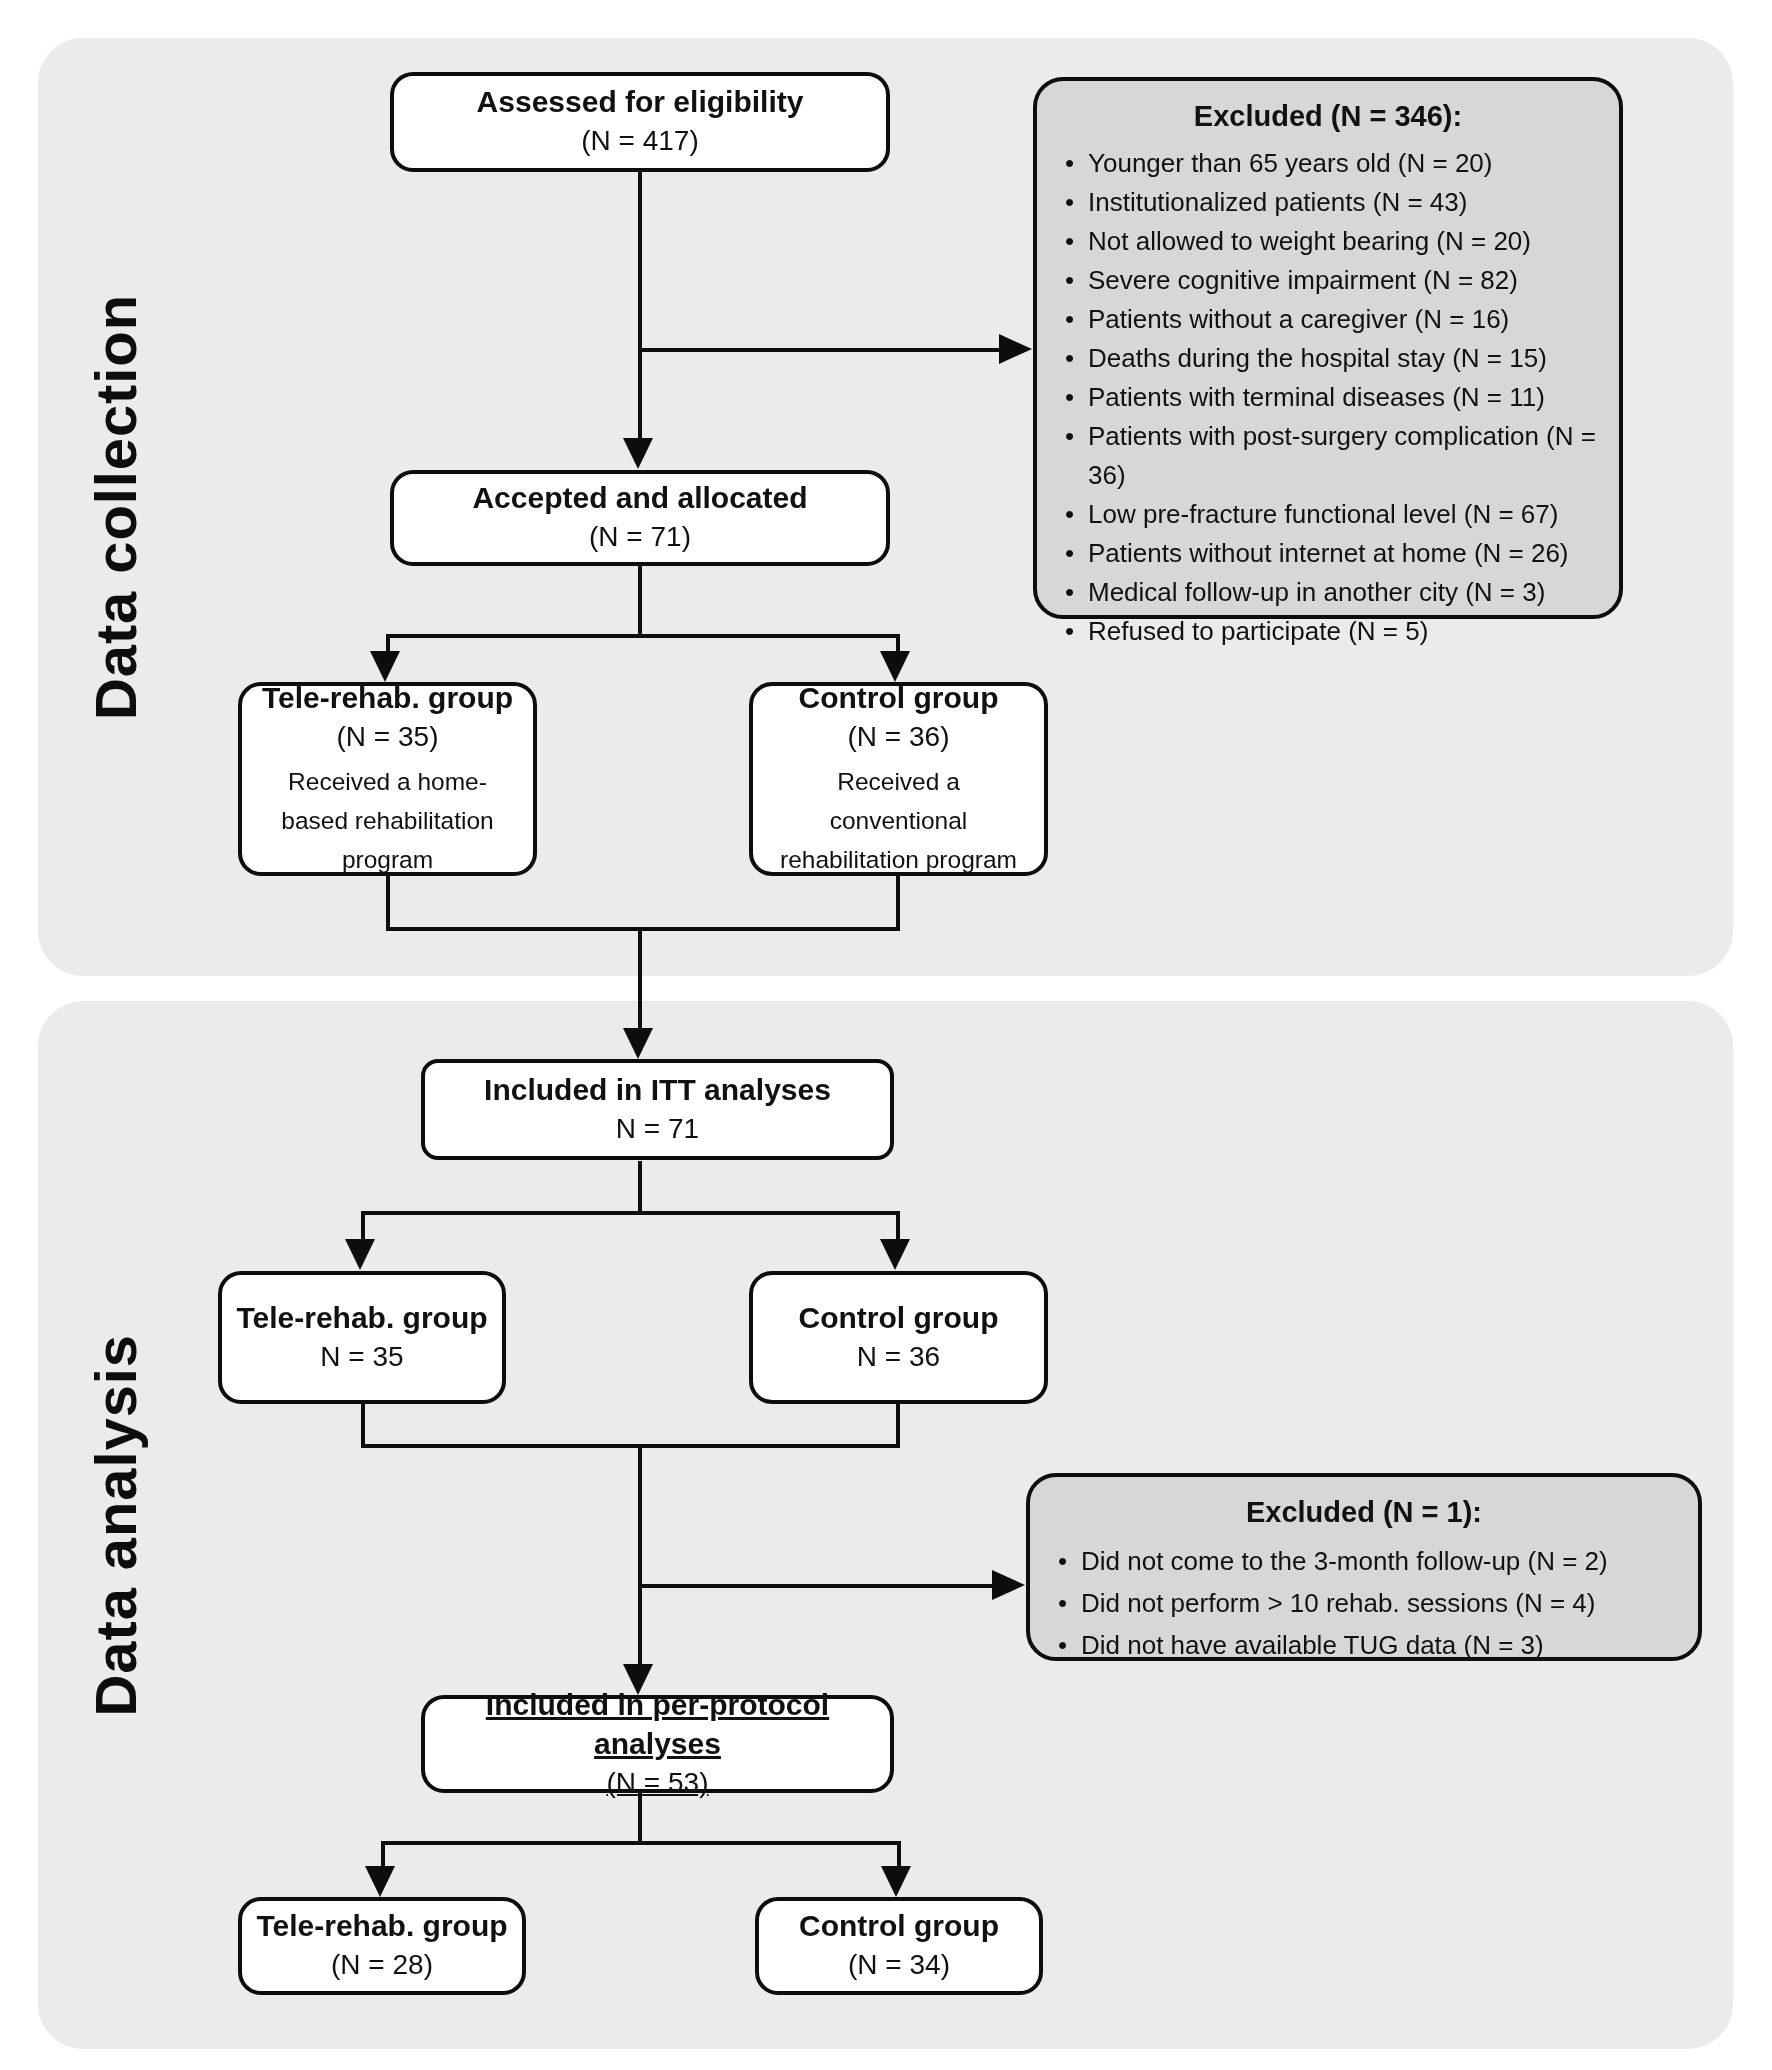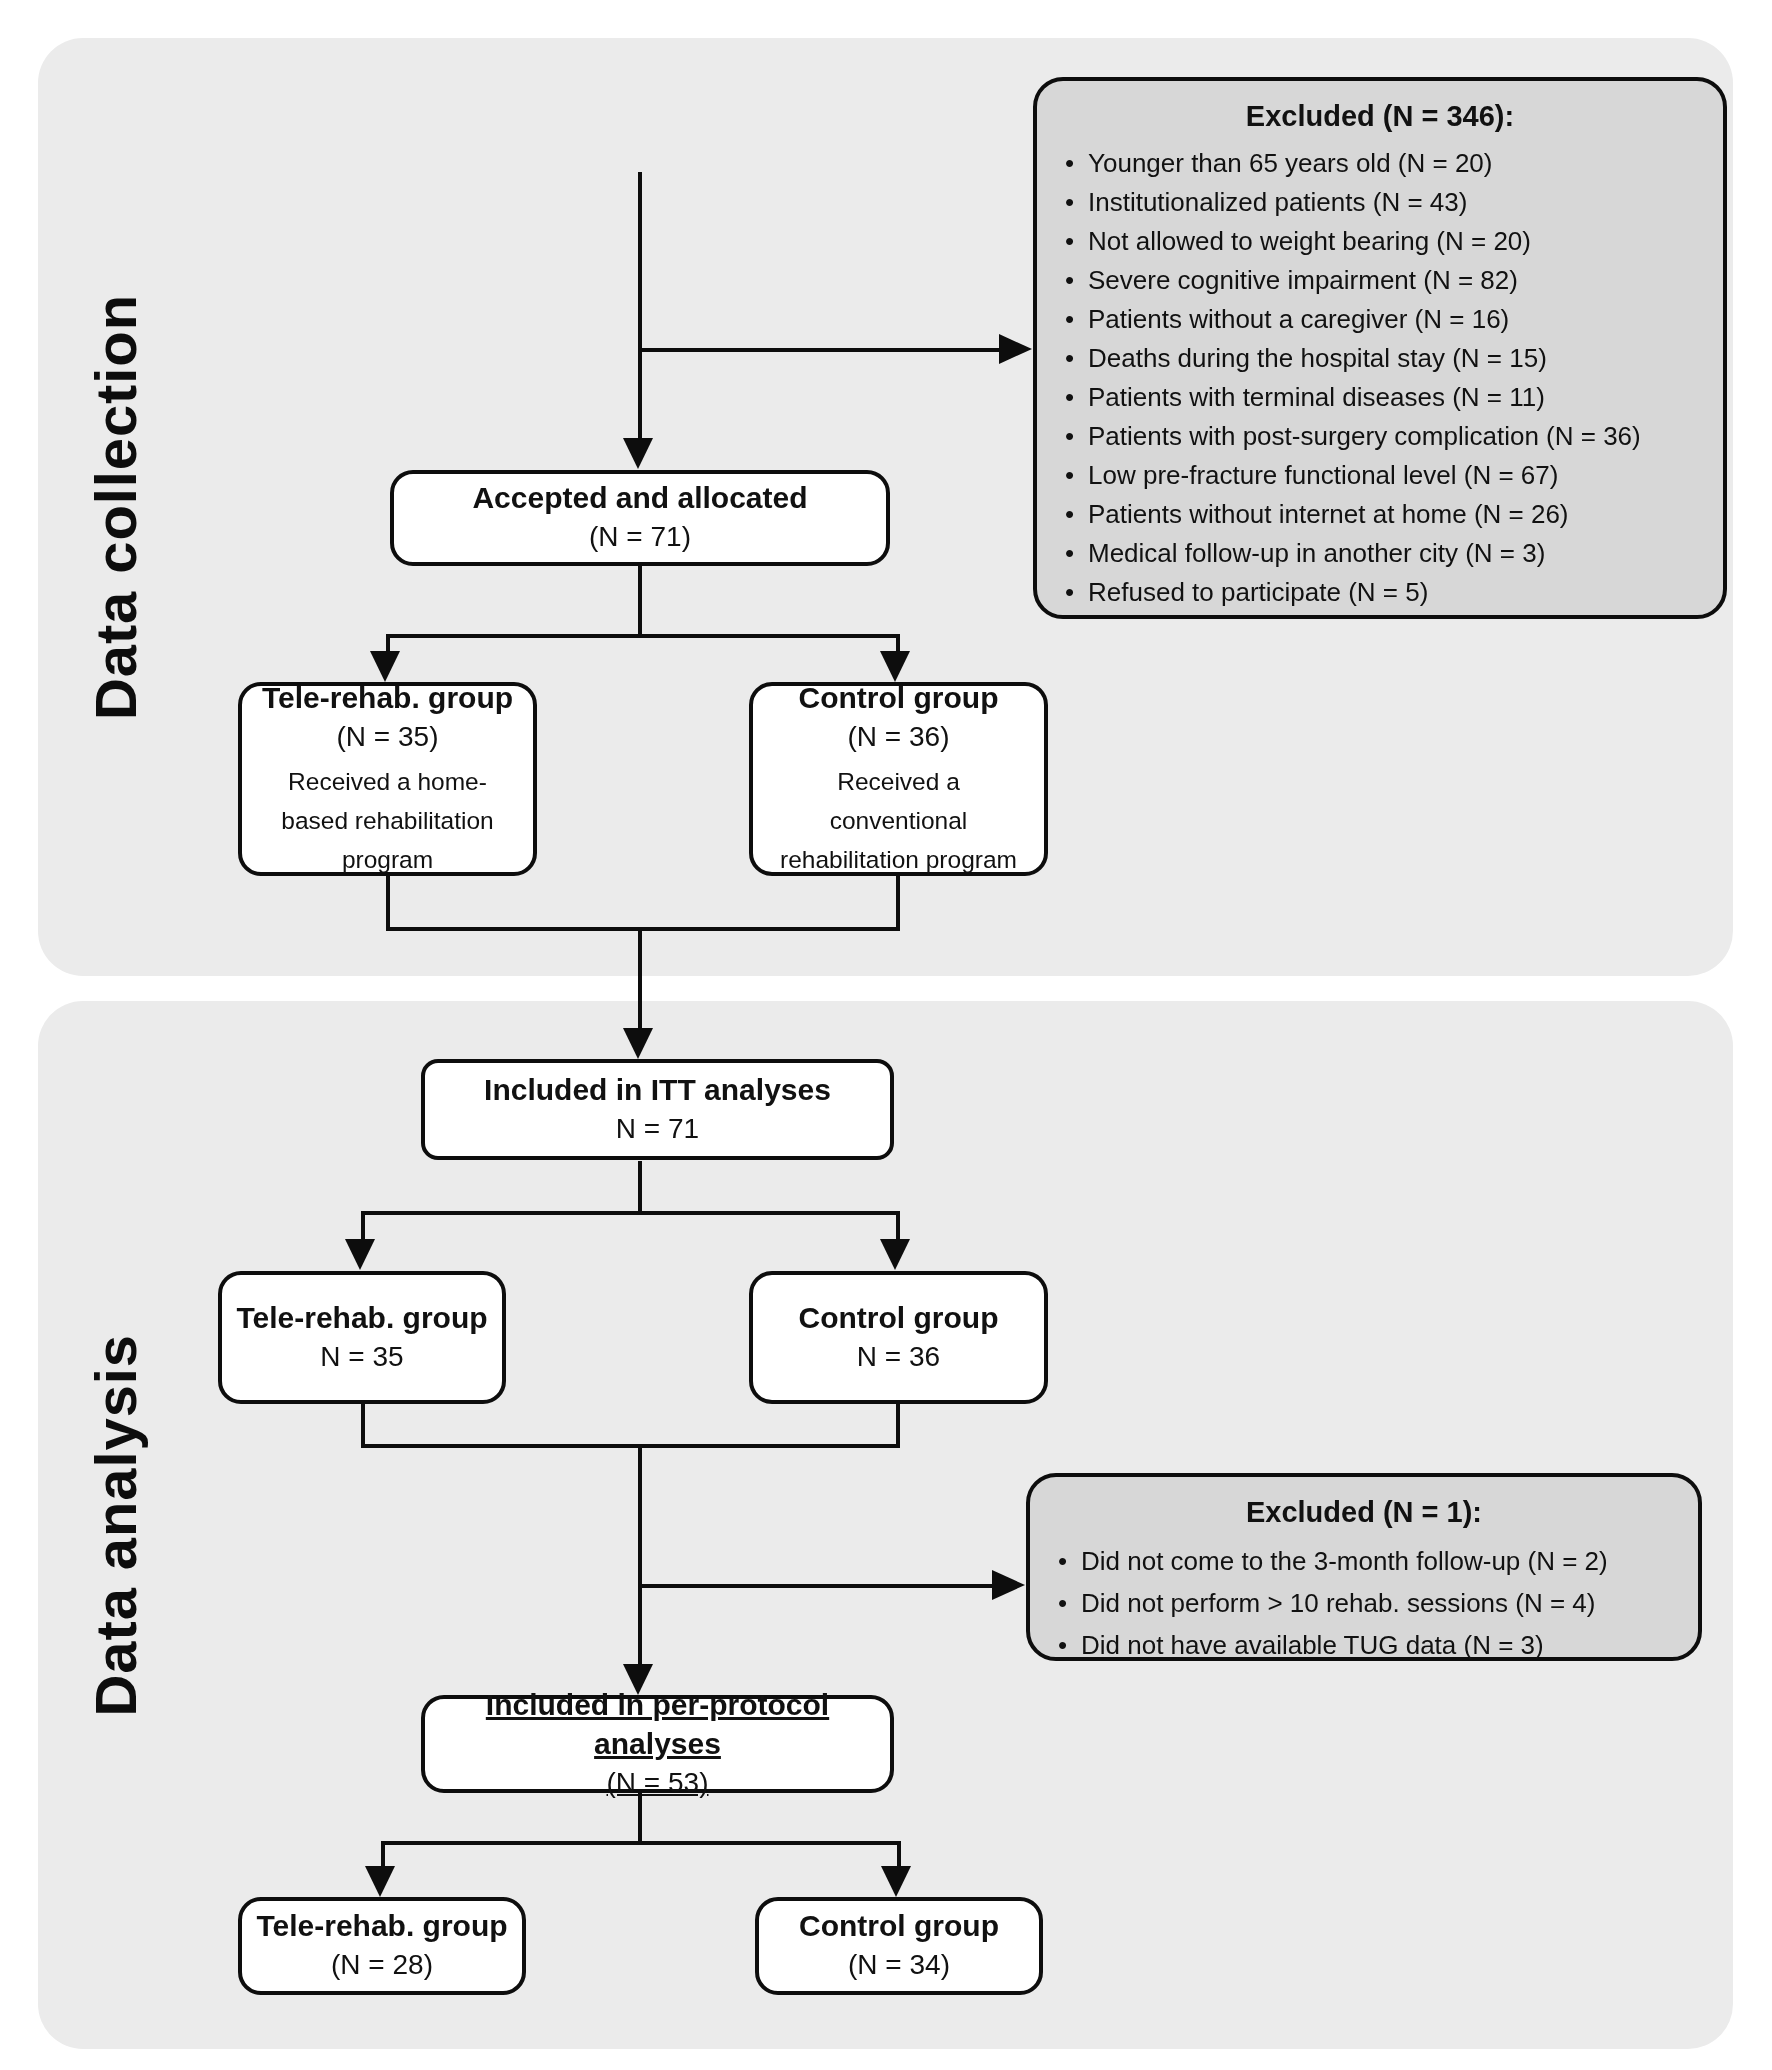--- a/index.html
+++ b/index.html
@@ -89,22 +89,26 @@
   <div class="panel" style="left:38px;top:38px;width:1695px;height:938px;"></div>
   <div class="panel" style="left:38px;top:1001px;width:1695px;height:1048px;"></div>
 
   <div class="side-label-wrap" style="left:45px;top:38px;width:140px;height:938px;">
     <div class="side-label">Data collection</div>
   </div>
   <div class="side-label-wrap" style="left:45px;top:1001px;width:140px;height:1048px;">
     <div class="side-label">Data analysis</div>
   </div>
 
-
-  <div class="gray-box g1" style="left:1033px;top:77px;width:694px;height:542px;">
+  <div class="box" style="left:390px;top:72px;width:500px;height:100px;">
+    <div class="title">Assessed for eligibility</div>
+    <div class="n">(N = 417)</div>
+  </div>
+
+  <div class="gray-box g1" style="left:1033px;top:77px;width:590px;height:542px;">
     <div class="g-title">Excluded (N = 346):</div>
     <ul>
       <li>Younger than 65 years old (N = 20)</li>
       <li>Institutionalized patients (N = 43)</li>
       <li>Not allowed to weight bearing (N = 20)</li>
       <li>Severe cognitive impairment (N = 82)</li>
       <li>Patients without a caregiver (N = 16)</li>
       <li>Deaths during the hospital stay (N = 15)</li>
       <li>Patients with terminal diseases (N = 11)</li>
       <li>Patients with post-surgery complication (N = 36)</li>

